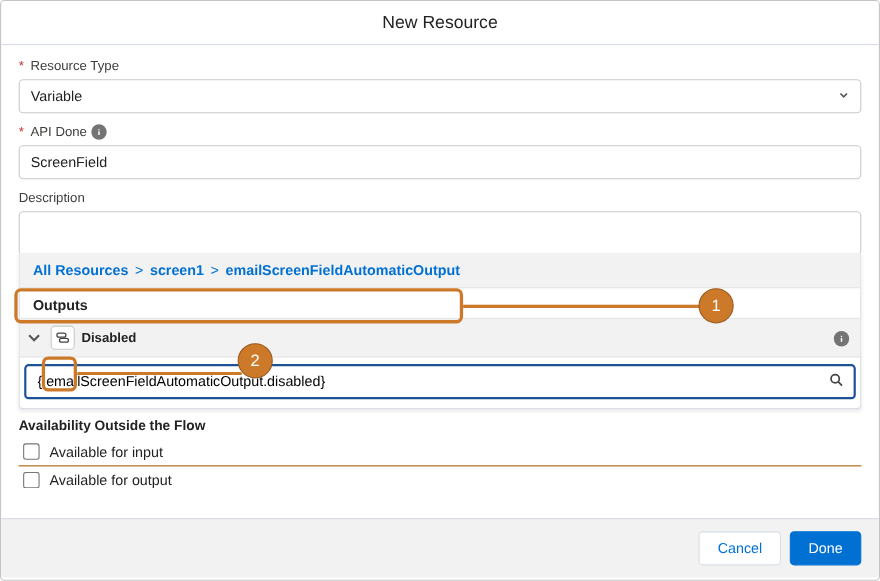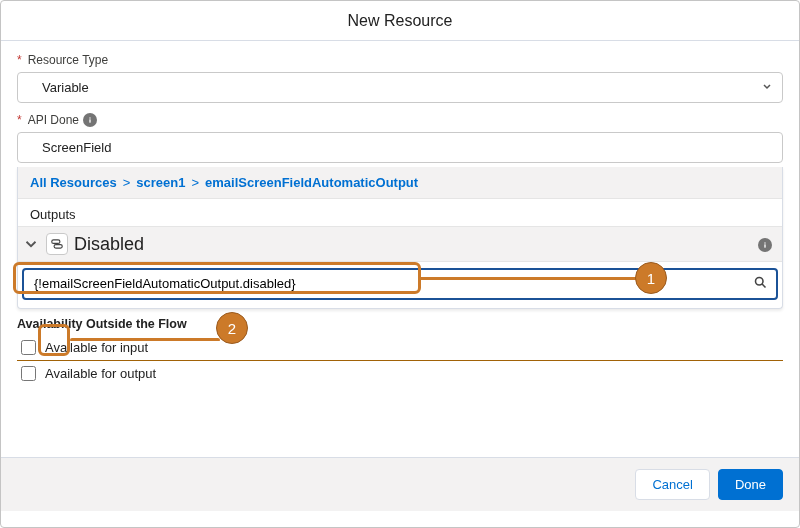--- a/index.html
+++ b/index.html
@@ -42,21 +42,21 @@
     gap: 4px;
   }
   .req-star { color: #c23934; margin-right: 2px; }
   .select-wrap {
     position: relative;
   }
   .select-field, .text-input, .desc-input {
     width: 100%;
     border: 1px solid #c9c9c9;
     border-radius: 4px;
-    padding: 7px 24px;
+    padding: 7px 10px;
     font-size: 13px;
     background: #fff;
     color: #222;
   }
   .select-field {
     appearance: none;
     padding-right: 28px;
   }
   .select-caret {
     position: absolute;
@@ -98,21 +98,21 @@
     font-size: 13px;
     display: flex;
     align-items: center;
     gap: 6px;
     border-bottom: 1px solid #e5e5e5;
   }
   .breadcrumb-bar a { color: #0070d2; text-decoration: none; font-weight: bold; }
   .breadcrumb-sep { color: #0070d2; }
   .breadcrumb-current { color: #0070d2; font-weight: bold; }
   .outputs-header {
-    font-weight: normal;
+    font-weight: bold;
     font-size: 13px;
     padding: 8px 12px 4px 12px;
   }
   .output-row {
     background: #f3f2f2;
     display: flex;
     align-items: center;
     padding: 6px 10px 6px 4px;
     gap: 6px;
     border-top: 1px solid #e5e5e5;
@@ -122,21 +122,21 @@
     display: inline-flex;
   }
   .type-icon {
     width: 22px; height: 22px;
     background: #fff;
     border: 1px solid #c9c9c9;
     border-radius: 4px;
     display: inline-flex;
     align-items: center; justify-content: center;
   }
-  .output-name { font-weight: normal; flex: 1; font-size: 18px; }
+  .output-name { font-weight: bold; flex: 1; font-size: 12px; }
   .info-right { margin-left: auto; }
   .value-row {
     margin: 6px 4px 8px 4px;
     position: relative;
   }
   .value-input {
     width: 100%;
     border: 2px solid #1b5297;
     border-radius: 4px;
     padding: 6px 30px 7px 10px;
@@ -160,21 +160,21 @@
     font-size: 13px;
     color: #222;
     border-bottom: 1px solid #a16207;
   }
   .check-row:last-child { border-bottom: none; }
   input[type=checkbox] {
     width: 15px; height: 15px;
   }
   .footer {
     position: absolute;
-    bottom: 16px; left: 0; right: 0;
+    bottom: 2px; left: 0; right: 0;
     height: 54px;
     background: #f3f2f2;
     border-top: 1px solid #d8dde6;
     display: flex;
     justify-content: flex-end;
     align-items: center;
     padding: 0 16px;
     gap: 8px;
   }
   .btn {
@@ -251,20 +251,26 @@
       <span class="info-icon-svg">
         <svg width="8" height="8" viewBox="0 0 24 24" fill="#fff">
             <circle cx="12" cy="6" r="2"></circle>
             <rect x="10" y="10" width="4" height="10" rx="1"></rect>
           </svg>
       </span>
     </div>
     <input class="text-input" value="ScreenField" style="">
   </div>
 
+  <div class="field-block" style="margin-bottom:4px;">
+    <div class="field-label">
+      <span>Description</span>
+    </div>
+    <div class="desc-area"></div>
+  </div>
 
   <div class="dropdown-panel">
     <div class="breadcrumb-bar">
       <a href="#">All Resources</a>
       <span class="breadcrumb-sep">&gt;</span>
       <a href="#">screen1</a>
       <span class="breadcrumb-sep">&gt;</span>
       <span class="breadcrumb-current">emailScreenFieldAutomaticOutput</span>
     </div>
     <div class="outputs-header">Outputs</div>

